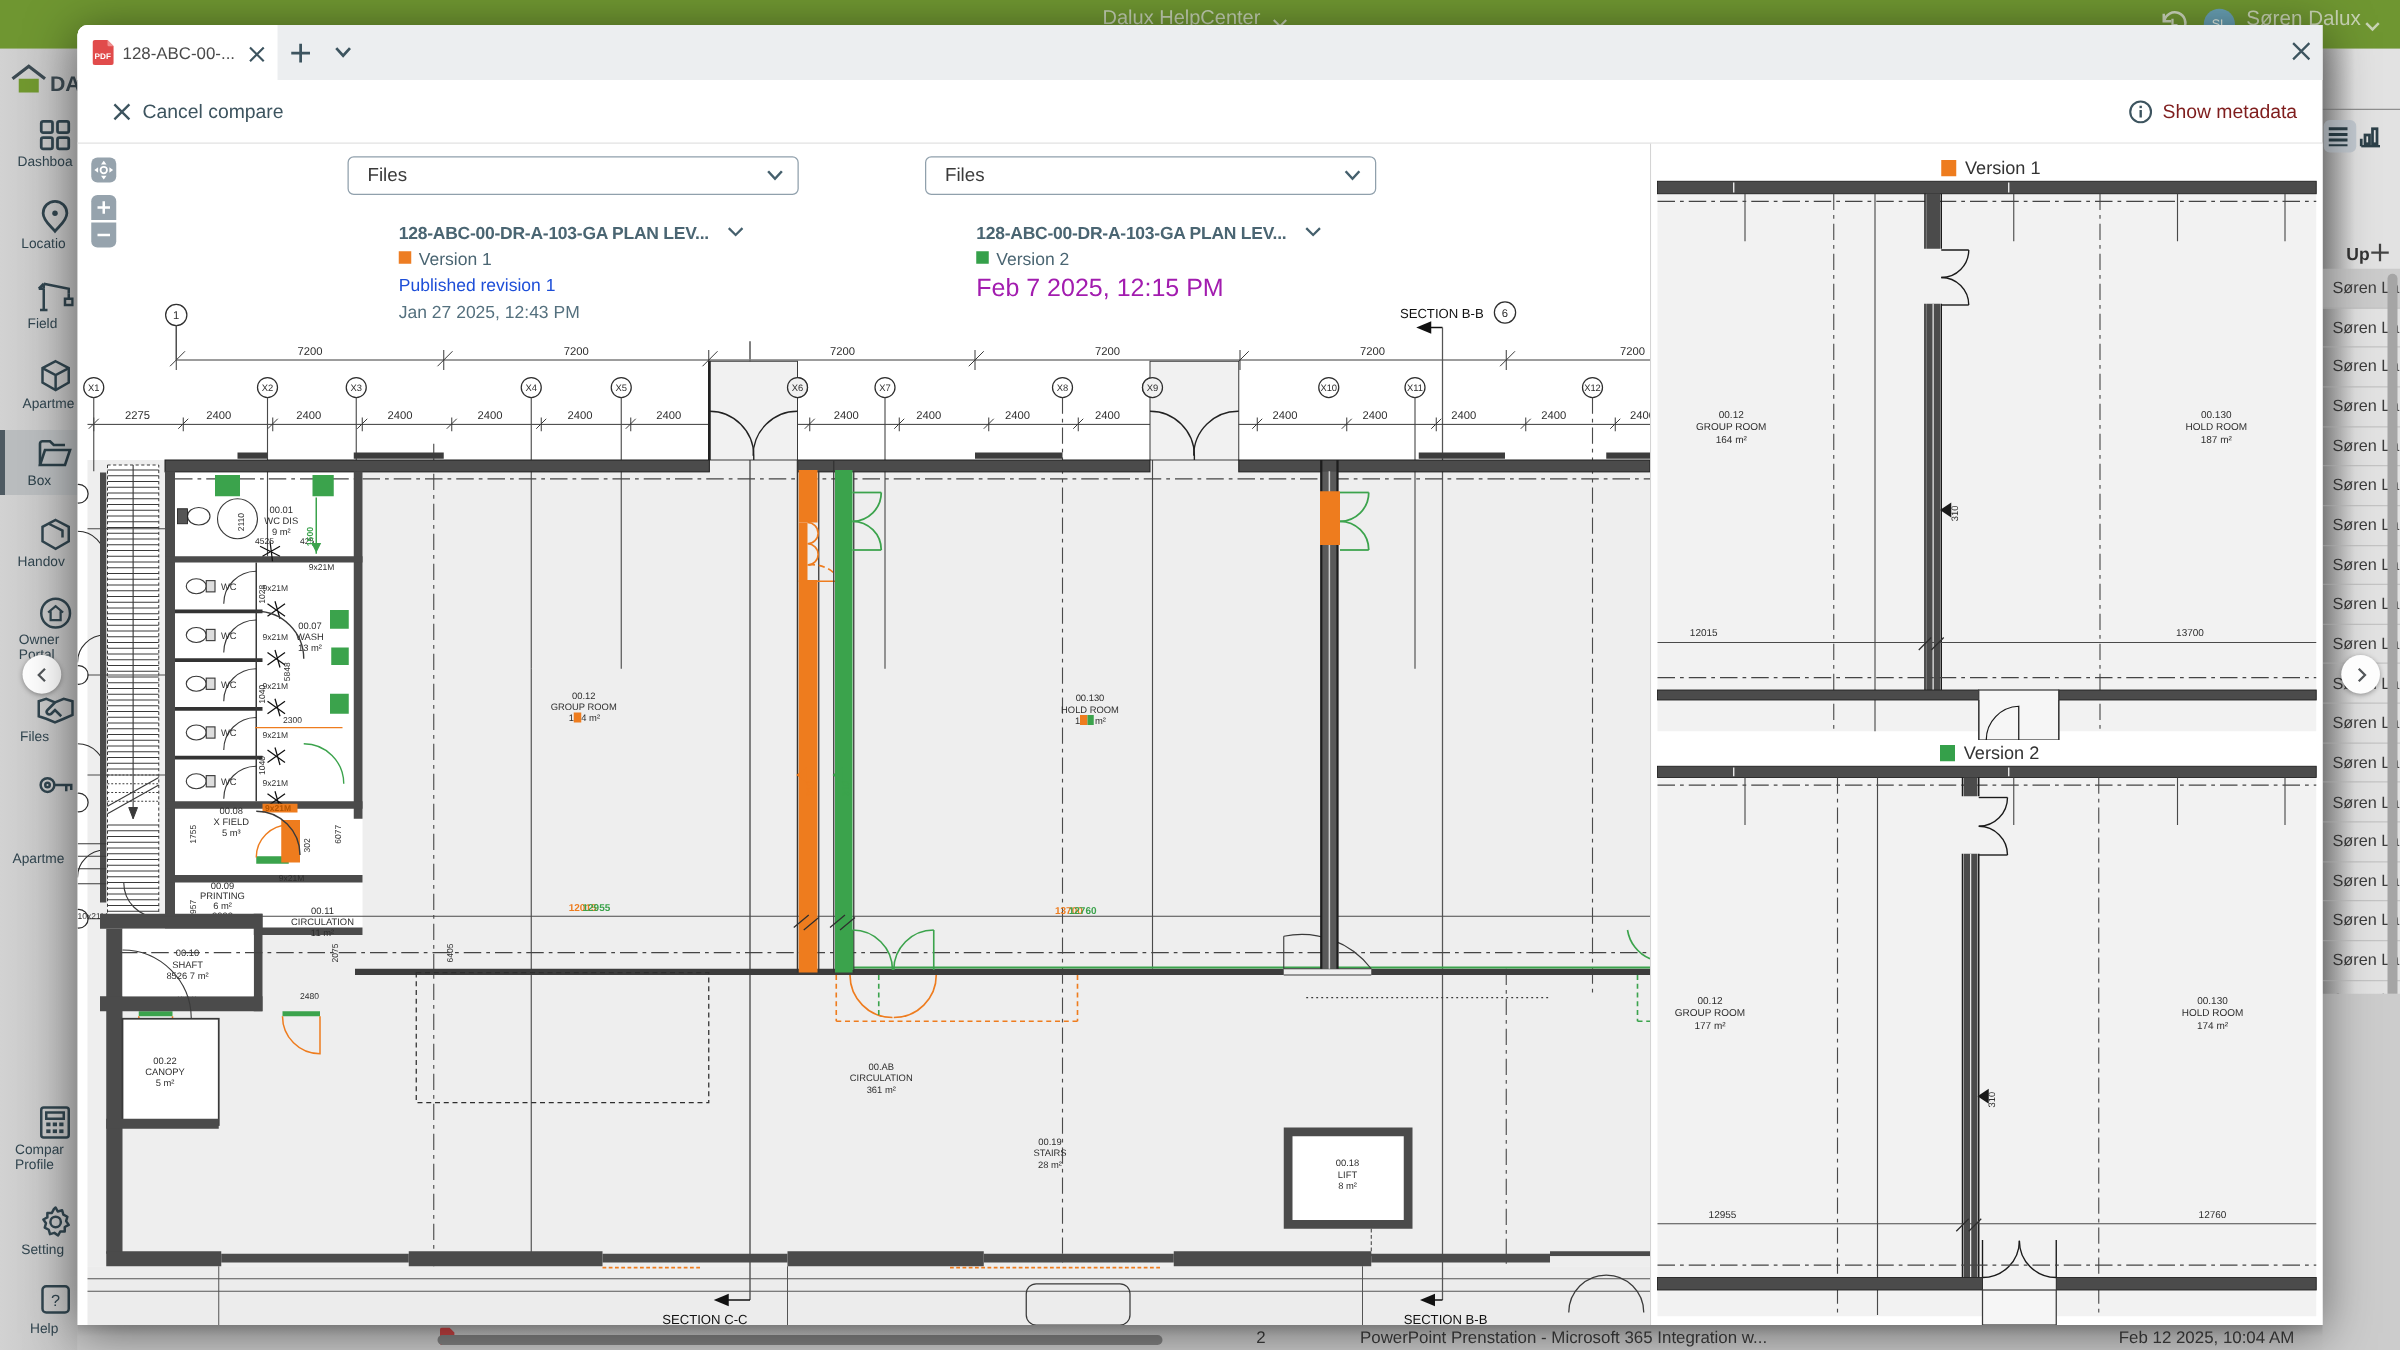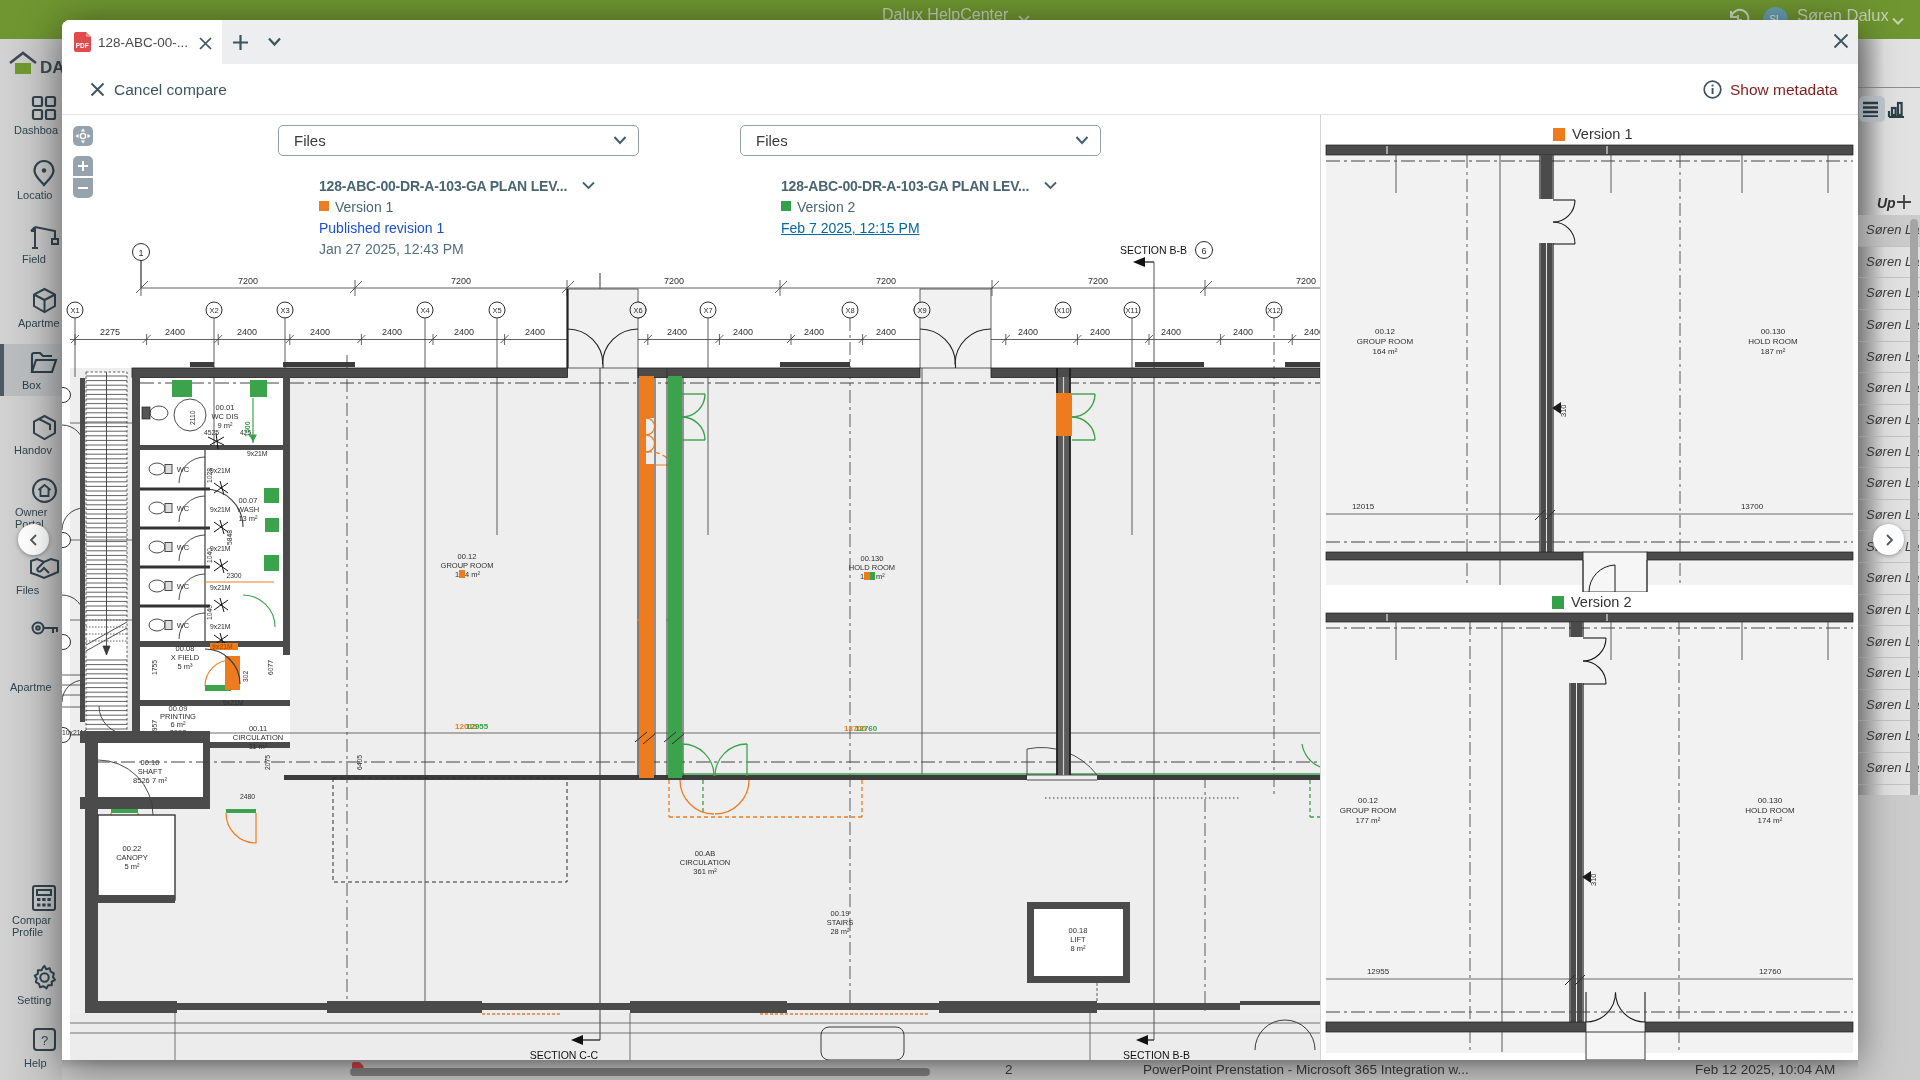--- a/index.html
+++ b/index.html
@@ -138,21 +138,21 @@
     </svg>
   <div class="abs" style="left:17px;top:955px;font-size:11px;color:#31454f;">Setting</div>
 
   <svg class="abs" style="left:32px;top:988px" width="25" height="25" viewBox="0 0 25 25">
       <rect x="2" y="2" width="21" height="21" rx="3" fill="none" stroke="#31454f" stroke-width="2"></rect>
       <text x="12.5" y="18" font-size="13" fill="#31454f" text-anchor="middle" font-family="Liberation Sans,sans-serif">?</text>
     </svg>
   <div class="abs" style="left:24px;top:1018px;font-size:11px;color:#31454f;">Help</div>
 </div>
 
-<div id="rightstrip" class="abs" style="left:1858px;top:39px;width:62px;height:756px;background:linear-gradient(90deg,#a6a6a6,#e2e2e2 26px);overflow:hidden;font-style:italic;">
+<div id="rightstrip" class="abs" style="left:1858px;top:39px;width:62px;height:756px;background:linear-gradient(90deg,#a6a6a6,#e2e2e2 26px);overflow:hidden;">
 
   <div class="abs" style="left:0;top:48px;width:62px;height:1px;background:#8f8f8f;"></div>
 
   <div class="abs" style="left:1px;top:57px;width:26px;height:26px;border-radius:5px;background:#c3cad1;"></div>
   <svg class="abs" style="left:4px;top:62px" width="17" height="16" viewBox="0 0 17 16">
       <path d="M1 2 H16 M1 6.5 H16 M1 11 H16 M1 15.5 H16" stroke="#2c4049" stroke-width="2.4"></path>
     </svg>
 
   <svg class="abs" style="left:29px;top:62px" width="18" height="17" viewBox="0 0 18 17">
       <g fill="none" stroke="#2c4049" stroke-width="2.2">
@@ -259,21 +259,21 @@
 
 <div id="bottombar" class="abs" style="left:62px;top:1060px;width:1796px;height:20px;background:linear-gradient(180deg,#b5b5b5,#cbcbcb 9px);overflow:hidden;">
 
   <svg class="abs" style="left:290px;top:2px" width="12" height="14" viewBox="0 0 12 14">
       <path d="M1.5 0 h6 l4 4 v8.5 a1.5 1.5 0 0 1 -1.5 1.5 h-8.5 a1.5 1.5 0 0 1 -1.5 -1.5 v-11 a1.5 1.5 0 0 1 1.5 -1.5 z" fill="#c44"></path>
       <text x="6" y="11" font-size="4.6" font-weight="bold" fill="#fff" text-anchor="middle" font-family="Liberation Sans,sans-serif">PDF</text>
     </svg>
 
   <div class="abs" style="left:943px;top:2px;font-size:13.5px;color:#3c3c3c;">2</div>
 
-  <div class="abs" style="left:1081px;top:2px;font-size:13.5px;color:#3c3c3c;">PowerPoint Prenstation - Microsoft 365 Integration w...</div>
+  <div class="abs" style="left:1026px;top:2px;font-size:13.5px;color:#3c3c3c;">PowerPoint Prenstation - Microsoft 365 Integration w...</div>
 
   <div class="abs" style="left:1633px;top:2px;font-size:13.5px;color:#3c3c3c;">Feb 12 2025, 10:04 AM</div>
 
   <div class="abs" style="left:288px;top:8px;width:580px;height:8px;border-radius:4px;background:#838383;"></div>
 </div>
 
 <div class="abs" style="left:18px;top:524px;width:31px;height:31px;border-radius:50%;background:#fdfdfd;box-shadow:0 1px 4px rgba(0,0,0,.35);"></div>
 <svg class="abs" style="left:26px;top:532px" width="16" height="16" viewBox="0 0 16 16">
     <path d="M10 3l-5 5 5 5" fill="none" stroke="#53575a" stroke-width="1.8"></path>
   </svg>
@@ -368,21 +368,21 @@
 <div class="abs" style="z-index:2;left:319px;top:241px;font-size:14px;color:#54707e;">Jan 27 2025, 12:43 PM</div>
 
 <div class="abs" style="z-index:2;left:781px;top:178px;width:252px;overflow:hidden;white-space:nowrap;font-size:14px;font-weight:bold;color:#4a6572;letter-spacing:-0.2px;">128-ABC-00-DR-A-103-GA PLAN LEV...</div>
 <svg class="abs" style="z-index:2;left:1044px;top:181px" width="13" height="10" viewBox="0 0 13 10">
     <path d="M1 1.5l5.5 5.5 5.5-5.5" fill="none" stroke="#45606d" stroke-width="1.8"></path>
   </svg>
 
 <div class="abs" style="z-index:2;left:781px;top:201px;width:10px;height:10px;background:#35a04a;"></div>
 <div class="abs" style="z-index:2;left:797px;top:199px;font-size:14px;color:#4a6572;">Version 2</div>
 
-<div class="abs" style="z-index:2;left:781px;top:220px;font-size:14px;color:#0369a1;text-decoration:underline;">Feb 7 2025, 12:15 PM</div>
+<div class="abs" style="z-index:2;left:781px;top:220px;font-size:20px;color:#a21caf;">Feb 7 2025, 12:15 PM</div>
 
 <div id="maincanvas" class="abs" style="left:62px;top:115px;width:1258px;height:945px;overflow:hidden;">
 <svg width="1258" height="945" viewBox="0 0 1258 945" font-family="Liberation Sans,sans-serif">
 
 <rect x="0" y="0" width="1258" height="945" fill="#ffffff"></rect>
 
 <rect x="8" y="253" width="1250" height="645" fill="#eeeeee"></rect>
 
 <rect x="8" y="898" width="1250" height="47" fill="#ececec"></rect>
 

